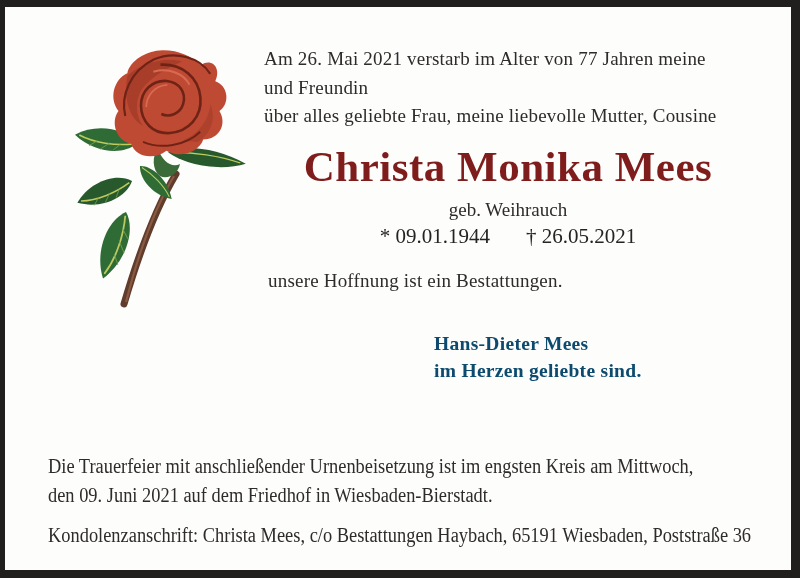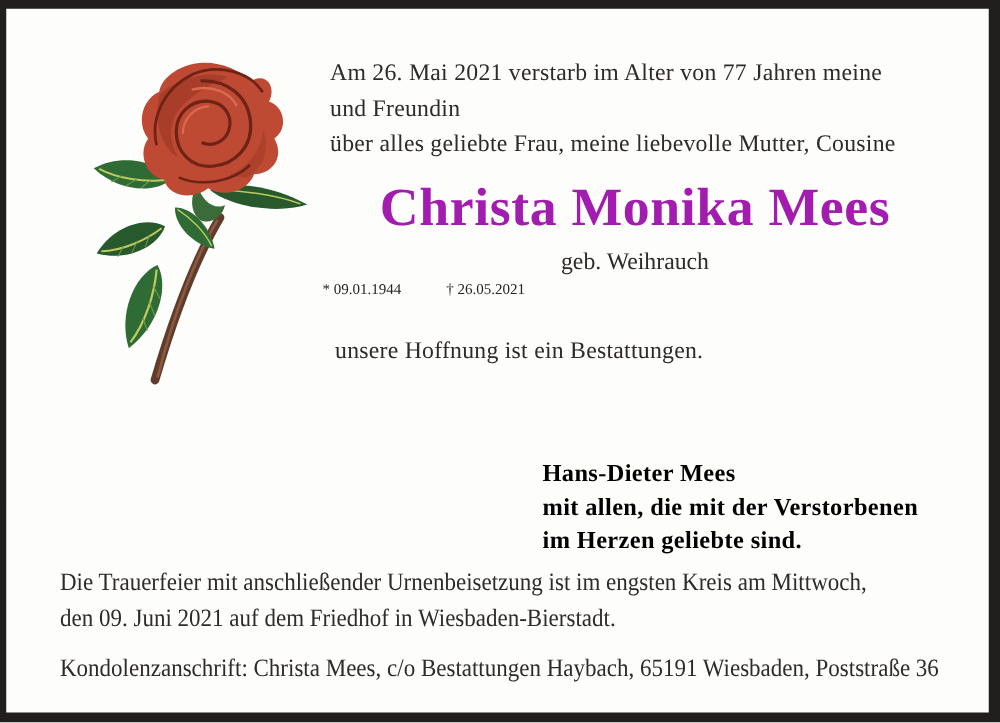--- a/index.html
+++ b/index.html
@@ -15,41 +15,40 @@
     border-width:7px 9px 8px 5px;
     background:#fdfdfc;
   }
   .rose{position:absolute;left:40px;top:16px;width:218px;height:294px;}
   .intro{
     position:absolute;left:264px;top:45px;width:505px;
     font-size:19px;line-height:28.5px;letter-spacing:.2px;
   }
   .name{
     position:absolute;left:258px;top:142px;width:500px;
-    text-align:center;font-size:43px;font-weight:bold;color:#a21caf;
+    text-align:center;font-size:43px;font-weight:bold;color:#7f1d1d;
     letter-spacing:.5px;white-space:nowrap;
   }
   .maiden{
     position:absolute;left:258px;top:199px;width:500px;
     text-align:center;font-size:19px;font-family:Liberation Serif, serif;
   }
   .dates{
     position:absolute;left:258px;top:224px;width:500px;
-    text-align:left;font-size:12px;color:#262421;
+    text-align:center;font-size:21px;color:#262421;
   }
   .dates .birth{margin-right:36px;}
   .motto{
     position:absolute;left:268px;top:270px;
     font-size:19px;letter-spacing:.2px;
   }
   .mourners{
     position:absolute;left:434px;top:331px;
-    font-size:19.5px;font-weight:bold;line-height:26.5px;color:#000000;
+    font-size:19.5px;font-weight:bold;line-height:26.5px;color:#0c4a6e;
     letter-spacing:.3px;
-    margin-top:36px;
   }
   .funeral{
     position:absolute;left:48px;top:452px;width:800px;
     font-size:20px;line-height:29px;
     transform:scaleX(0.92);transform-origin:0 0;
   }
   .condolence{
     position:absolute;left:48px;top:524px;width:800px;
     font-size:20px;
     transform:scaleX(0.92);transform-origin:0 0;
@@ -120,21 +119,20 @@
 <div class="maiden">geb. Weihrauch</div>
 
 <div class="dates">
   <span class="birth">* 09.01.1944</span><span>† 26.05.2021</span>
 </div>
 
 <div class="motto">unsere Hoffnung ist ein Bestattungen.</div>
 
 <div class="mourners">
   <div>Hans-Dieter Mees</div>
-  <div>mit allen, die mit der Verstorbenen</div>
   <div>im Herzen geliebte sind.</div>
 </div>
 
 <div class="funeral">
   <div>Die Trauerfeier mit anschließender Urnenbeisetzung ist im engsten Kreis am Mittwoch,</div>
   <div>den 09. Juni 2021 auf dem Friedhof in Wiesbaden-Bierstadt.</div>
 </div>
 
 <div class="condolence">Kondolenzanschrift: Christa Mees, c/o Bestattungen Haybach, 65191 Wiesbaden, Poststraße 36</div>
 

